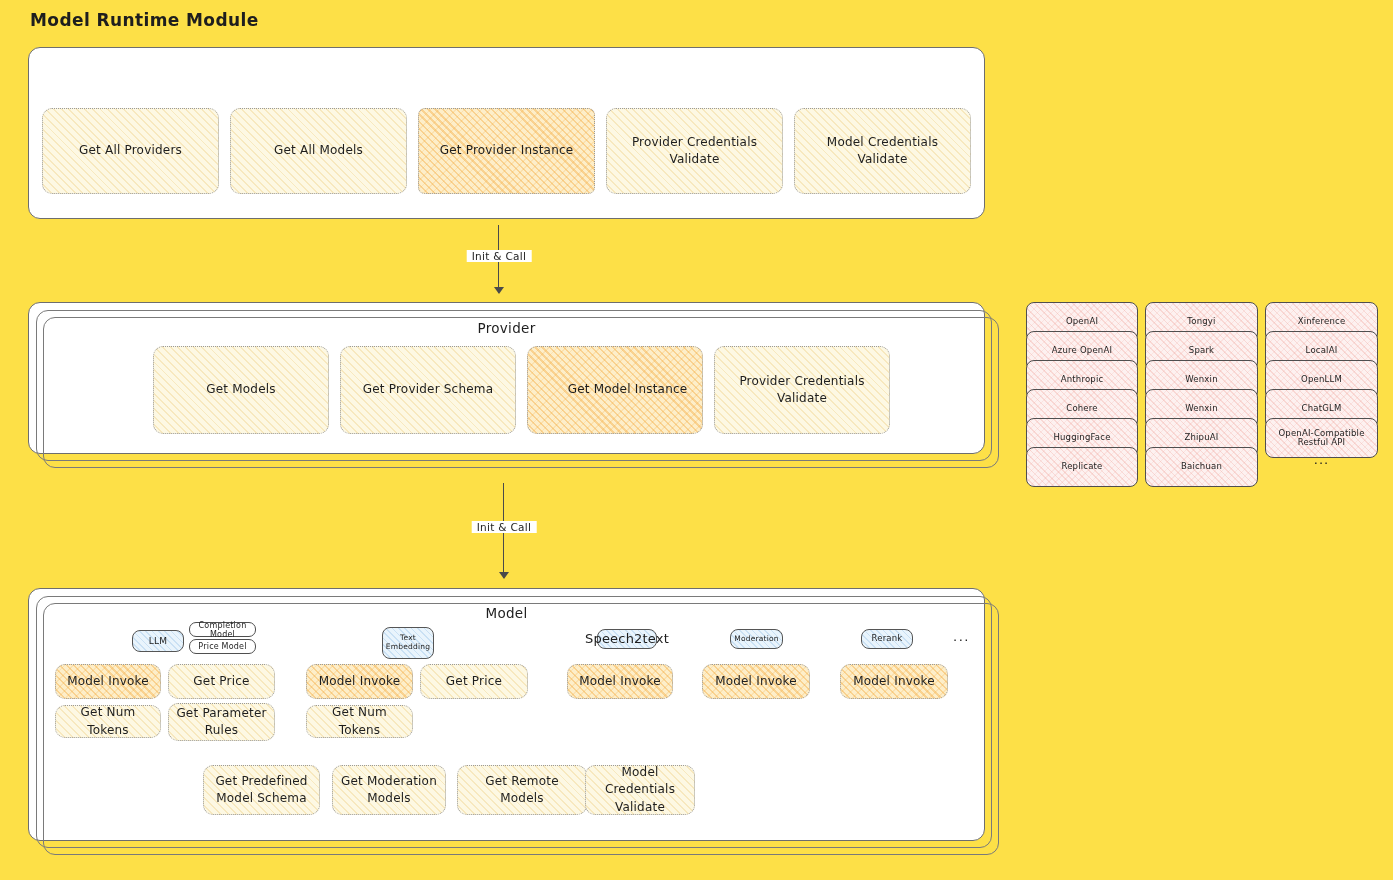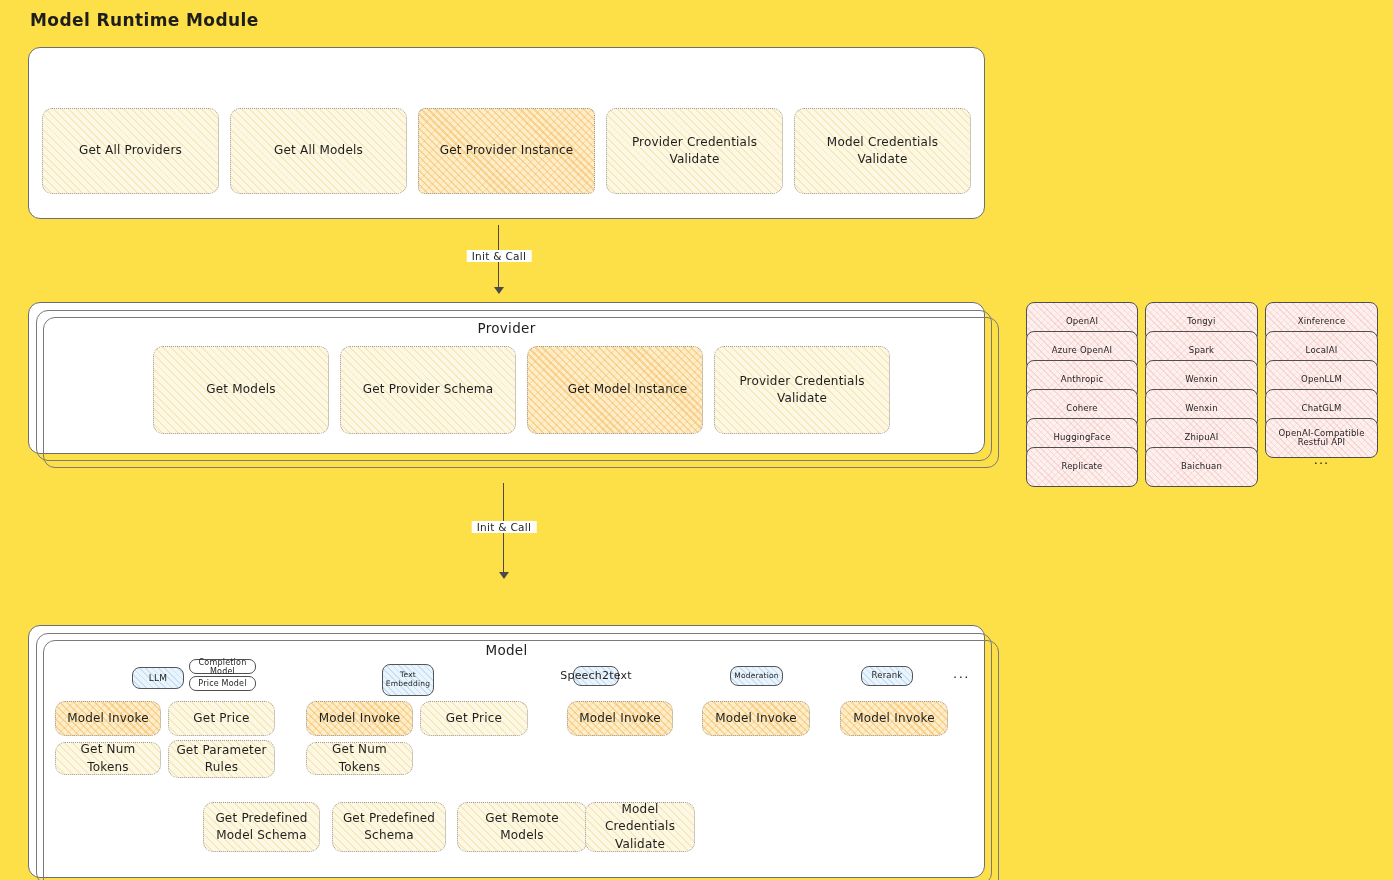--- a/index.html
+++ b/index.html
@@ -110,44 +110,44 @@
     <div class="chip">LocalAI</div>
     <div class="chip">OpenLLM</div>
     <div class="chip">ChatGLM</div>
     <div class="chip">OpenAI-Compatible Restful API</div>
     <div class="vendor-ellipsis">...</div>
   </div>
 
   <div class="arrow" style="left:503px; top:483px; height:95px;"></div>
   <span class="arrow-label" style="left:504px; top:521px;">Init &amp; Call</span>
 
-  <section class="container stack" style="left:28px; top:588px; width:957px; height:253px;margin-top:37px;">
+  <section class="container stack" style="left:28px; top:588px; width:957px; height:253px;">
     <div class="container-title" style="top:16px;">Model</div>
 
     <div class="tag-blue" style="left:103px; top:41px; width:52px; height:22px; font-size:9px;">LLM</div>
     <div class="tag-white" style="left:160px; top:33px; width:67px; height:15px;">Completion Model</div>
     <div class="tag-white" style="left:160px; top:50px; width:67px; height:15px;">Price Model</div>
     <div class="tag-blue" style="left:353px; top:38px; width:52px; height:26px; font-size:7.5px; padding:15px 2px;">Text Embedding</div>
-    <div class="tag-blue" style="left:544px; top:40px; width:46px; height:20px; font-size:11px;">Speech2text</div>
+    <div class="tag-blue" style="left:568px; top:40px; width:60px; height:20px; font-size:13px;">Speech2text</div>
     <div class="tag-blue" style="left:701px; top:40px; width:53px; height:20px; font-size:7.5px;">Moderation</div>
     <div class="tag-blue" style="left:832px; top:40px; width:52px; height:20px; font-size:8.5px;">Rerank</div>
     <div class="dots" style="left:924px; top:40px;">...</div>
 
     <div class="node hl abs" style="left:26px; top:75px; width:106px; height:35px;">Model Invoke</div>
     <div class="node abs" style="left:139px; top:75px; width:107px; height:35px;">Get Price</div>
     <div class="node abs" style="left:26px; top:116px; width:106px; height:33px;">Get Num Tokens</div>
     <div class="node abs" style="left:139px; top:114px; width:107px; height:38px;">Get Parameter Rules</div>
 
     <div class="node hl abs" style="left:277px; top:75px; width:107px; height:35px;">Model Invoke</div>
     <div class="node abs" style="left:391px; top:75px; width:108px; height:35px;">Get Price</div>
     <div class="node abs" style="left:277px; top:116px; width:107px; height:33px;">Get Num Tokens</div>
 
     <div class="node hl abs" style="left:538px; top:75px; width:106px; height:35px;">Model Invoke</div>
     <div class="node hl abs" style="left:673px; top:75px; width:108px; height:35px;">Model Invoke</div>
     <div class="node hl abs" style="left:811px; top:75px; width:108px; height:35px;">Model Invoke</div>
 
     <div class="node abs" style="left:174px; top:176px; width:117px; height:50px;">Get Predefined Model Schema</div>
-    <div class="node abs" style="left:303px; top:176px; width:114px; height:50px;">Get Predefined Schema</div>
+    <div class="node abs" style="left:303px; top:176px; width:114px; height:50px;">Get Moderation Models</div>
     <div class="node abs" style="left:428px; top:176px; width:130px; height:50px;">Get Remote Models</div>
     <div class="node abs" style="left:556px; top:176px; width:110px; height:50px;">Model Credentials Validate</div>
   </section>
 
 </div>
 
 </body></html>

